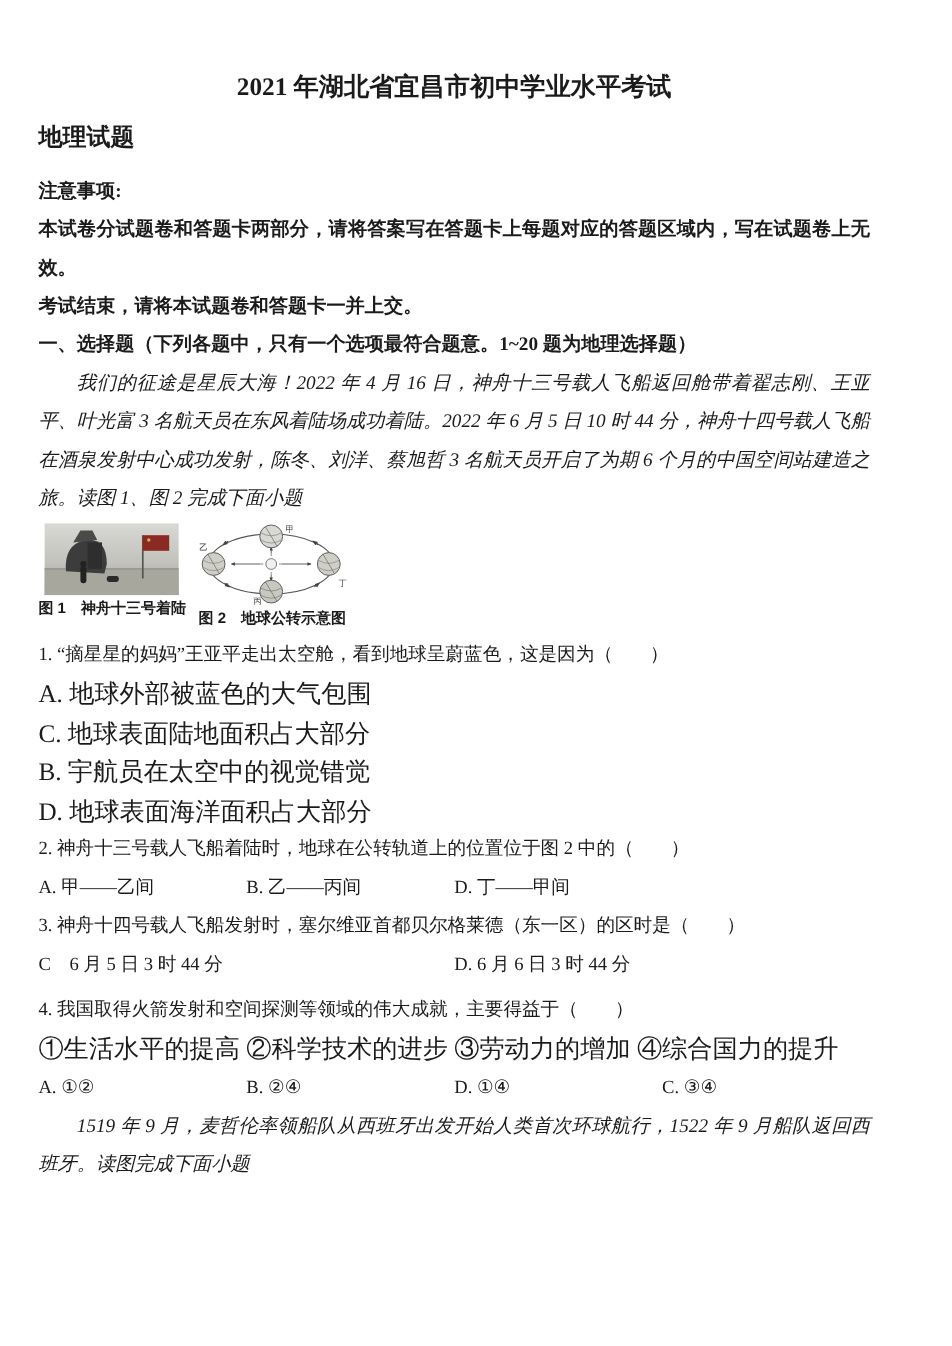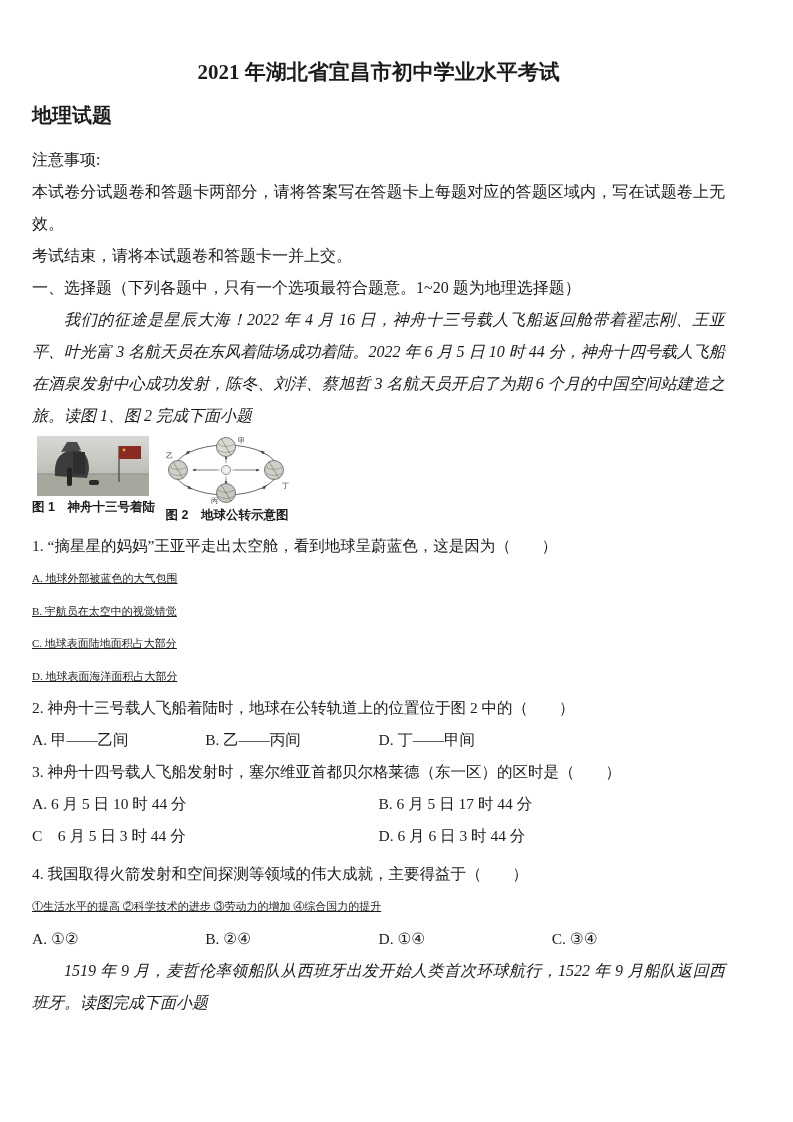--- a/index.html
+++ b/index.html
@@ -8,31 +8,31 @@
     font-family:"Liberation Serif","DejaVu Serif",serif;
     -webkit-font-smoothing:antialiased;
   }
   .page{padding:56px 68px 0 32px;}
   .title-1{
     font-size:21px;font-weight:bold;text-align:center;margin:0;line-height:32px;
   }
   .title-2{
     font-size:20px;font-weight:bold;text-align:left;margin:12px 0 0 0;line-height:30px;
   }
-  .b{font-weight:normal;}
+  .b{font-weight:bold;}
   .line{
     font-size:16px;line-height:32px;margin:0;text-align:justify;
   }
   .notice-head{margin-top:14px;}
   .passage{
     font-style:italic;font-size:16px;line-height:32px;margin:0;
     text-align:justify;text-indent:2em;
   }
   .q-stem{font-size:15.5px;line-height:32px;margin:0;}
-  .opt-line{font-size:11px;line-height:32.5px;text-decoration:underline;}
+  .opt-line{font-size:21px;line-height:32.5px;}
   .opt-row{display:flex;font-size:15.5px;line-height:32px;}
   .opt-row .c4{width:25%;}
   .opt-row .c2{width:50%;}
   .figures{
     display:flex;align-items:flex-start;gap:10px;margin:4px 0 6px 0;
   }
   .figure{display:flex;flex-direction:column;align-items:center;}
   .fig-img{display:block;}
   .fig-cap{
     font-family:"Liberation Sans","DejaVu Sans",sans-serif;
@@ -134,36 +134,32 @@
         <text x="1" y="22" font-size="7" fill="#333">乙</text>
         <text x="46" y="67" font-size="7" fill="#333">丙</text>
         <text x="117" y="52" font-size="7" fill="#333">丁</text>
       </svg>
       <div class="fig-cap">图 2　地球公转示意图</div>
     </div>
   </div>
 
   <p class="q-stem">1. “摘星星的妈妈”王亚平走出太空舱，看到地球呈蔚蓝色，这是因为（　　）</p>
   <div class="opt-line">A. 地球外部被蓝色的大气包围</div>
+  <div class="opt-line">C. 地球表面陆地面积占大部分</div>
   <div class="opt-line">B. 宇航员在太空中的视觉错觉</div>
-  <div class="opt-line">C. 地球表面陆地面积占大部分</div>
   <div class="opt-line">D. 地球表面海洋面积占大部分</div>
 
   <p class="q-stem">2. 神舟十三号载人飞船着陆时，地球在公转轨道上的位置位于图 2 中的（　　）</p>
   <div class="opt-row">
     <span class="c4">A. 甲——乙间</span>
     <span class="c4">B. 乙——丙间</span>
     <span class="c4">D. 丁——甲间</span>
   </div>
 
   <p class="q-stem">3. 神舟十四号载人飞船发射时，塞尔维亚首都贝尔格莱德（东一区）的区时是（　　）</p>
-  <div class="opt-row">
-    <span class="c2">A. 6 月 5 日 10 时 44 分</span>
-    <span class="c2">B. 6 月 5 日 17 时 44 分</span>
-  </div>
   <div class="opt-row">
     <span class="c2">C　6 月 5 日 3 时 44 分</span>
     <span class="c2">D. 6 月 6 日 3 时 44 分</span>
   </div>
 
   <div class="gap-sm"></div>
 
   <p class="q-stem">4. 我国取得火箭发射和空间探测等领域的伟大成就，主要得益于（　　）</p>
   <div class="opt-line">①生活水平的提高 ②科学技术的进步 ③劳动力的增加 ④综合国力的提升</div>
   <div class="opt-row">

